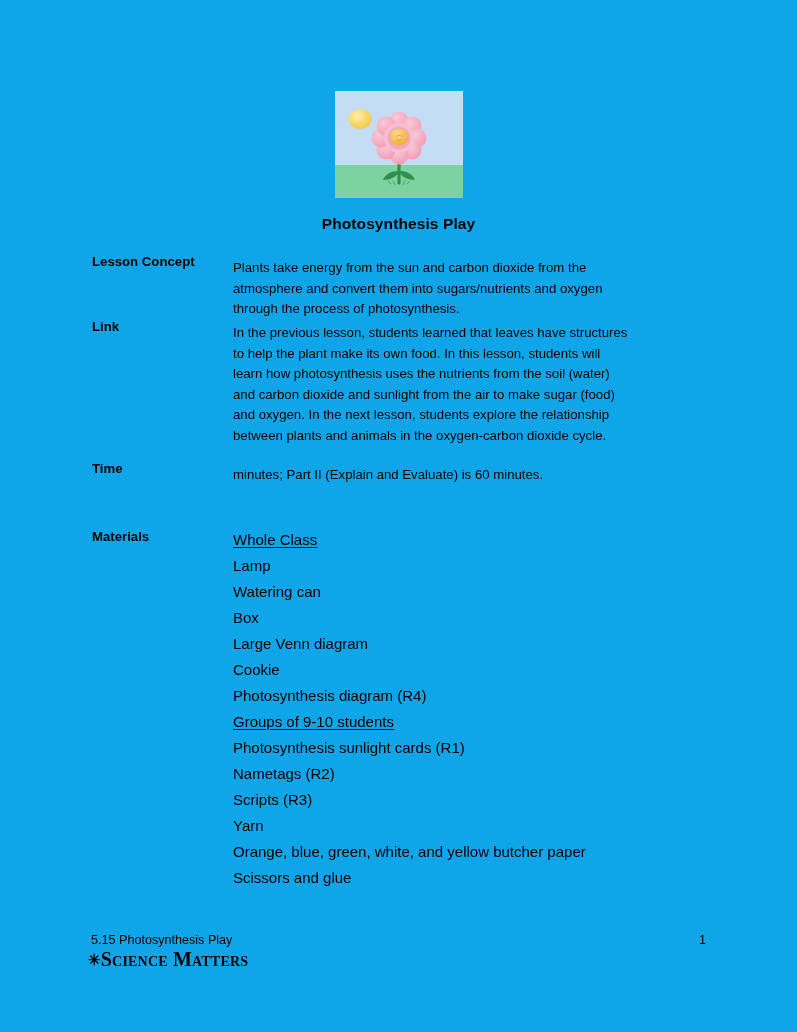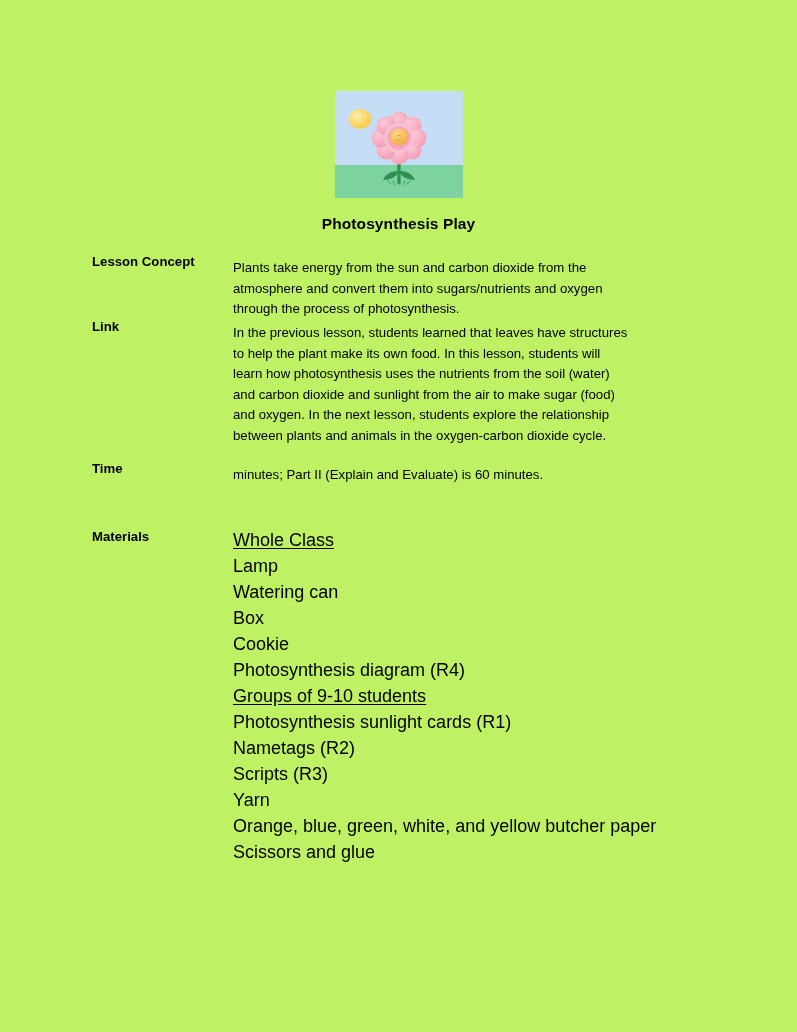--- a/index.html
+++ b/index.html
@@ -12,21 +12,21 @@
     height: 1032px;
     position: relative;
     font-family: "Liberation Sans", sans-serif;
     color: #000000;
     overflow: hidden;
   }
 
   .page {
     position: absolute;
     inset: 0;
-    background: #bef264;
+    background: #0ea5e9;
   }
 
   
   .illustration {
     position: absolute;
     left: 335px;
     top: 91px;
     width: 128px;
     height: 107px;
     overflow: hidden;
@@ -74,21 +74,21 @@
   #row-link          { top: 317px; }
   #row-time          { top: 459px; }
   #row-materials     { top: 527px; }
 
   
   .materials-list {
     position: absolute;
     left: 141px;
     top: 0;
     width: 478px;
-    font-size: 18px;
+    font-size: 15px;
     line-height: 26px;
   }
   .materials-list .mat-item {
     display: block;
     white-space: pre;
     height: 26px;
   }
   .materials-list .mat-item.heading {
     text-decoration: underline;
     text-underline-offset: 2px;
@@ -241,26 +241,32 @@
     </div>
   </div>
 
   <div class="row" id="row-materials">
     <div class="row-label">Materials</div>
     <div class="materials-list" id="materials-list">
         <span class="mat-item heading"><span>Whole Class</span></span>
         <span class="mat-item"><span>Lamp</span></span>
         <span class="mat-item"><span>Watering can</span></span>
         <span class="mat-item"><span>Box</span></span>
+        <span class="mat-item"><span>Large Venn diagram</span></span>
         <span class="mat-item"><span>Cookie</span></span>
         <span class="mat-item"><span>Photosynthesis diagram (R4)</span></span>
         <span class="mat-item heading"><span>Groups of 9-10 students</span></span>
         <span class="mat-item"><span>Photosynthesis sunlight cards (R1)</span></span>
         <span class="mat-item"><span>Nametags (R2)</span></span>
         <span class="mat-item"><span>Scripts (R3)</span></span>
         <span class="mat-item"><span>Yarn</span></span>
         <span class="mat-item"><span>Orange, blue, green, white, and yellow butcher paper</span></span>
         <span class="mat-item"><span>Scissors and glue</span></span>
       </div>
   </div>
 
+  <div class="footer">
+    <div class="footer-left">5.15 Photosynthesis Play</div>
+    <div class="footer-page">1</div>
+    <div class="footer-logo"><span class="star">✳</span><span>Science Matters</span></div>
+  </div>
 
 </div>
 
 </body></html>

